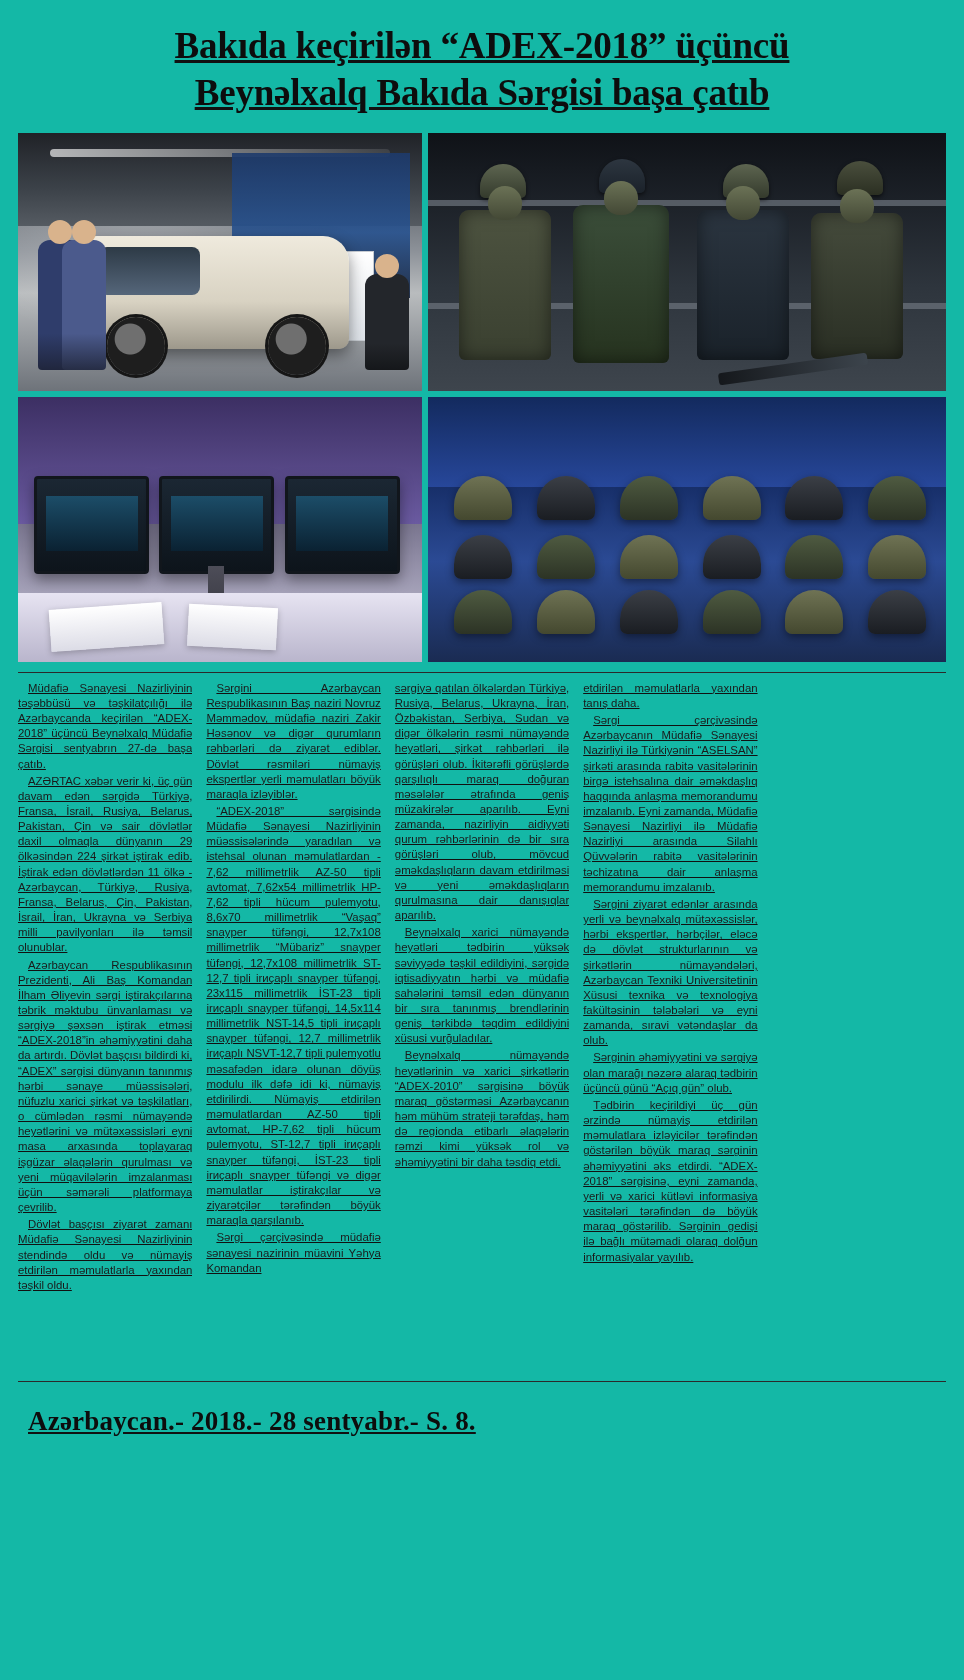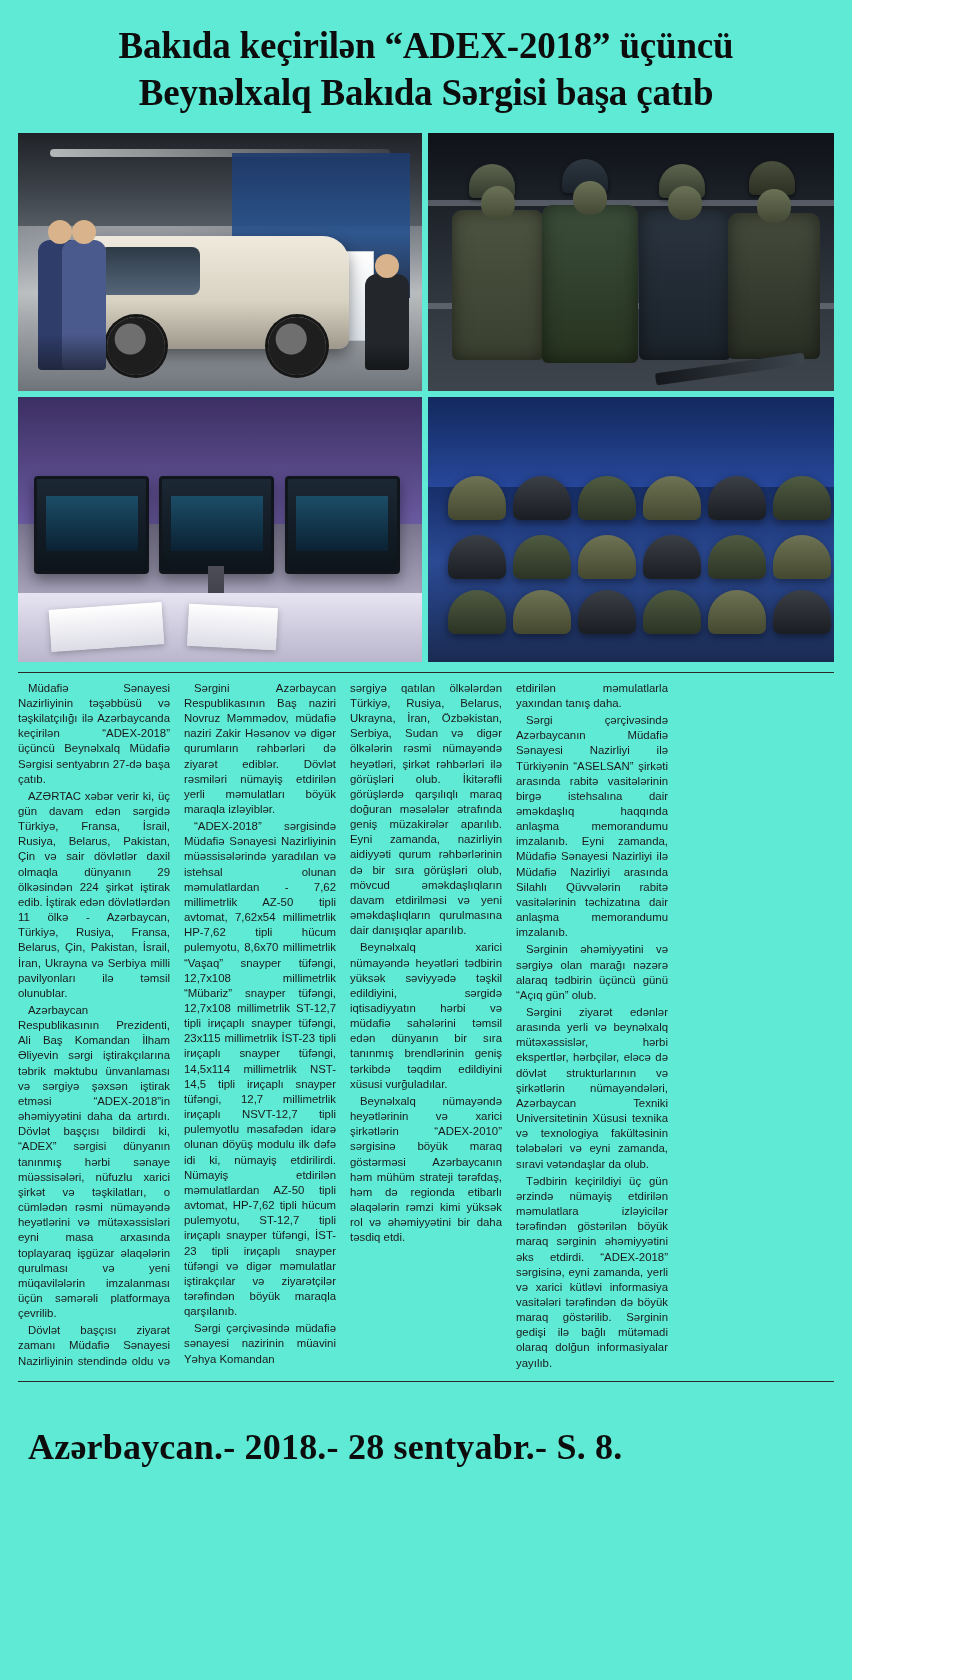--- a/index.html
+++ b/index.html
@@ -9,25 +9,26 @@
   }
   body {
     width: 964px;
     height: 1680px;
     font-family: "Liberation Sans", sans-serif;
     color: #111;
     overflow: hidden;
   }
   .page {
     position: relative;
-    width: 852px;
+    width: 964px;
     height: 1680px;
-    background: #5eead4;
+    background: #14b8a6;
     box-sizing: border-box;
     padding: 0 18px;
+    text-decoration: underline;
   }
   
   .headline {
     padding-top: 22px;
     text-align: center;
     font-family: "Liberation Serif", serif;
     font-size: 37px;
     line-height: 1.28;
     font-weight: 700;
     letter-spacing: -0.2px;
@@ -237,24 +238,24 @@
   .columns .col {
     overflow: hidden;
   }
   
   .footer-rule {
     border: 0;
     border-top: 1px solid #2a2a2a;
     margin: 10px 0 0 0;
   }
   .footer {
-    margin-top: 44px;
+    margin-top: 24px;
     font-family: "Liberation Serif", serif;
     font-weight: 700;
-    font-size: 36px;
+    font-size: 27px;
     letter-spacing: 0.2px;
     color: #0d0d0d;
     padding-left: 10px;
   }
 </style>
 </head>
 <body>
 
 <div class="page">
 
@@ -331,36 +332,36 @@
   <div class="columns">
 
     <div class="col">
       <p>Müdafiə Sənayesi Nazirliyinin təşəbbüsü və təşkilatçılığı ilə Azərbaycanda keçirilən “ADEX-2018” üçüncü Beynəlxalq Müdafiə Sərgisi sentyabrın 27-də başa çatıb.</p>
       <p>AZƏRTAC xəbər verir ki, üç gün davam edən sərgidə Türkiyə, Fransa, İsrail, Rusiya, Belarus, Pakistan, Çin və sair dövlətlər daxil olmaqla dünyanın 29 ölkəsindən 224 şirkət iştirak edib. İştirak edən dövlətlərdən 11 ölkə - Azərbaycan, Türkiyə, Rusiya, Fransa, Belarus, Çin, Pakistan, İsrail, İran, Ukrayna və Serbiya milli pavilyonları ilə təmsil olunublar.</p>
       <p>Azərbaycan Respublikasının Prezidenti, Ali Baş Komandan İlham Əliyevin sərgi iştirakçılarına təbrik məktubu ünvanlaması və sərgiyə şəxsən iştirak etməsi “ADEX-2018”in əhəmiyyətini daha da artırdı. Dövlət başçısı bildirdi ki, “ADEX” sərgisi dünyanın tanınmış hərbi sənaye müəssisələri, nüfuzlu xarici şirkət və təşkilatları, o cümlədən rəsmi nümayəndə heyətlərini və mütəxəssisləri eyni masa arxasında toplayaraq işgüzar əlaqələrin qurulması və yeni müqavilələrin imzalanması üçün səmərəli platformaya çevrilib.</p>
       <p>Dövlət başçısı ziyarət zamanı Müdafiə Sənayesi Nazirliyinin stendində oldu və nümayiş etdirilən məmulatlarla yaxından təşkil oldu.</p>
     </div>
 
     <div class="col">
-      <p>Sərgini Azərbaycan Respublikasının Baş naziri Novruz Məmmədov, müdafiə naziri Zakir Həsənov və digər qurumların rəhbərləri də ziyarət ediblər. Dövlət rəsmiləri nümayiş etdirilən yerli məmulatları böyük maraqla izləyiblər.</p>
+      <p>Sərgini Azərbaycan Respublikasının Baş naziri Novruz Məmmədov, müdafiə naziri Zakir Həsənov və digər qurumların rəhbərləri də ziyarət ediblər. Dövlət rəsmiləri nümayiş ekspertlər yerli məmulatları böyük maraqla izləyiblər.</p>
       <p>“ADEX-2018” sərgisində Müdafiə Sənayesi Nazirliyinin müəssisələrində yaradılan və istehsal olunan məmulatlardan - 7,62 millimetrlik AZ-50 tipli avtomat, 7,62x54 millimetrlik HP-7,62 tipli hücum pulemyotu, 8,6x70 millimetrlik “Vaşaq” snayper tüfəngi, 12,7x108 millimetrlik “Mübariz” snayper tüfəngi, 12,7x108 millimetrlik ST-12,7 tipli irиçaplı snayper tüfəngi, 23x115 millimetrlik İST-23 tipli irиçaplı snayper tüfəngi, 14,5x114 millimetrlik NST-14,5 tipli irиçaplı snayper tüfəngi, 12,7 millimetrlik irиçaplı NSVT-12,7 tipli pulemyotlu məsafədən idarə olunan döyüş modulu ilk dəfə idi ki, nümayiş etdirilirdi. Nümayiş etdirilən məmulatlardan AZ-50 tipli avtomat, HP-7,62 tipli hücum pulemyotu, ST-12,7 tipli irиçaplı snayper tüfəngi, İST-23 tipli irиçaplı snayper tüfəngi və digər məmulatlar iştirakçılar və ziyarətçilər tərəfindən böyük maraqla qarşılanıb.</p>
       <p>Sərgi çərçivəsində müdafiə sənayesi nazirinin müavini Yəhya Komandan</p>
     </div>
 
     <div class="col">
       <p class="noind">sərgiyə qatılan ölkələrdən Türkiyə, Rusiya, Belarus, Ukrayna, İran, Özbəkistan, Serbiya, Sudan və digər ölkələrin rəsmi nümayəndə heyətləri, şirkət rəhbərləri ilə görüşləri olub. İkitərəfli görüşlərdə qarşılıqlı maraq doğuran məsələlər ətrafında geniş müzakirələr aparılıb. Eyni zamanda, nazirliyin aidiyyəti qurum rəhbərlərinin də bir sıra görüşləri olub, mövcud əməkdaşlıqların davam etdirilməsi və yeni əməkdaşlıqların qurulmasına dair danışıqlar aparılıb.</p>
       <p>Beynəlxalq xarici nümayəndə heyətləri tədbirin yüksək səviyyədə təşkil edildiyini, sərgidə iqtisadiyyatın hərbi və müdafiə sahələrini təmsil edən dünyanın bir sıra tanınmış brendlərinin geniş tərkibdə təqdim edildiyini xüsusi vurğuladılar.</p>
       <p>Beynəlxalq nümayəndə heyətlərinin və xarici şirkətlərin “ADEX-2010” sərgisinə böyük maraq göstərməsi Azərbaycanın həm mühüm strateji tərəfdaş, həm də regionda etibarlı əlaqələrin rəmzi kimi yüksək rol və əhəmiyyətini bir daha təsdiq etdi.</p>
     </div>
 
     <div class="col">
       <p class="noind">etdirilən məmulatlarla yaxından tanış daha.</p>
       <p>Sərgi çərçivəsində Azərbaycanın Müdafiə Sənayesi Nazirliyi ilə Türkiyənin “ASELSAN” şirkəti arasında rabitə vasitələrinin birgə istehsalına dair əməkdaşlıq haqqında anlaşma memorandumu imzalanıb. Eyni zamanda, Müdafiə Sənayesi Nazirliyi ilə Müdafiə Nazirliyi arasında Silahlı Qüvvələrin rabitə vasitələrinin təchizatına dair anlaşma memorandumu imzalanıb.</p>
+      <p>Sərgini ziyarət edənlər arasında yerli və beynəlxalq mütəxəssislər, hərbi ekspertlər, hərbçilər, eləcə də dövlət strukturlarının və şirkətlərin nümayəndələri, Azərbaycan Texniki Universitetinin Xüsusi texnika və texnologiya fakültəsinin tələbələri və eyni zamanda, sıravi vətəndaşlar da olub.</p>
       <p>Sərginin əhəmiyyətini və sərgiyə olan marağı nəzərə alaraq tədbirin üçüncü günü “Açıq gün” olub.</p>
-      <p>Sərgini ziyarət edənlər arasında yerli və beynəlxalq mütəxəssislər, hərbi ekspertlər, hərbçilər, eləcə də dövlət strukturlarının və şirkətlərin nümayəndələri, Azərbaycan Texniki Universitetinin Xüsusi texnika və texnologiya fakültəsinin tələbələri və eyni zamanda, sıravi vətəndaşlar da olub.</p>
       <p>Tədbirin keçirildiyi üç gün ərzində nümayiş etdirilən məmulatlara izləyicilər tərəfindən göstərilən böyük maraq sərginin əhəmiyyətini əks etdirdi. “ADEX-2018” sərgisinə, eyni zamanda, yerli və xarici kütləvi informasiya vasitələri tərəfindən də böyük maraq göstərilib. Sərginin gedişi ilə bağlı mütəmadi olaraq dolğun informasiyalar yayılıb.</p>
     </div>
 
     <div class="col"></div>
 
   </div>
 
   <hr class="footer-rule">
 
   <div class="footer">Azərbaycan.-  2018.-  28 sentyabr.-  S. 8.</div>

